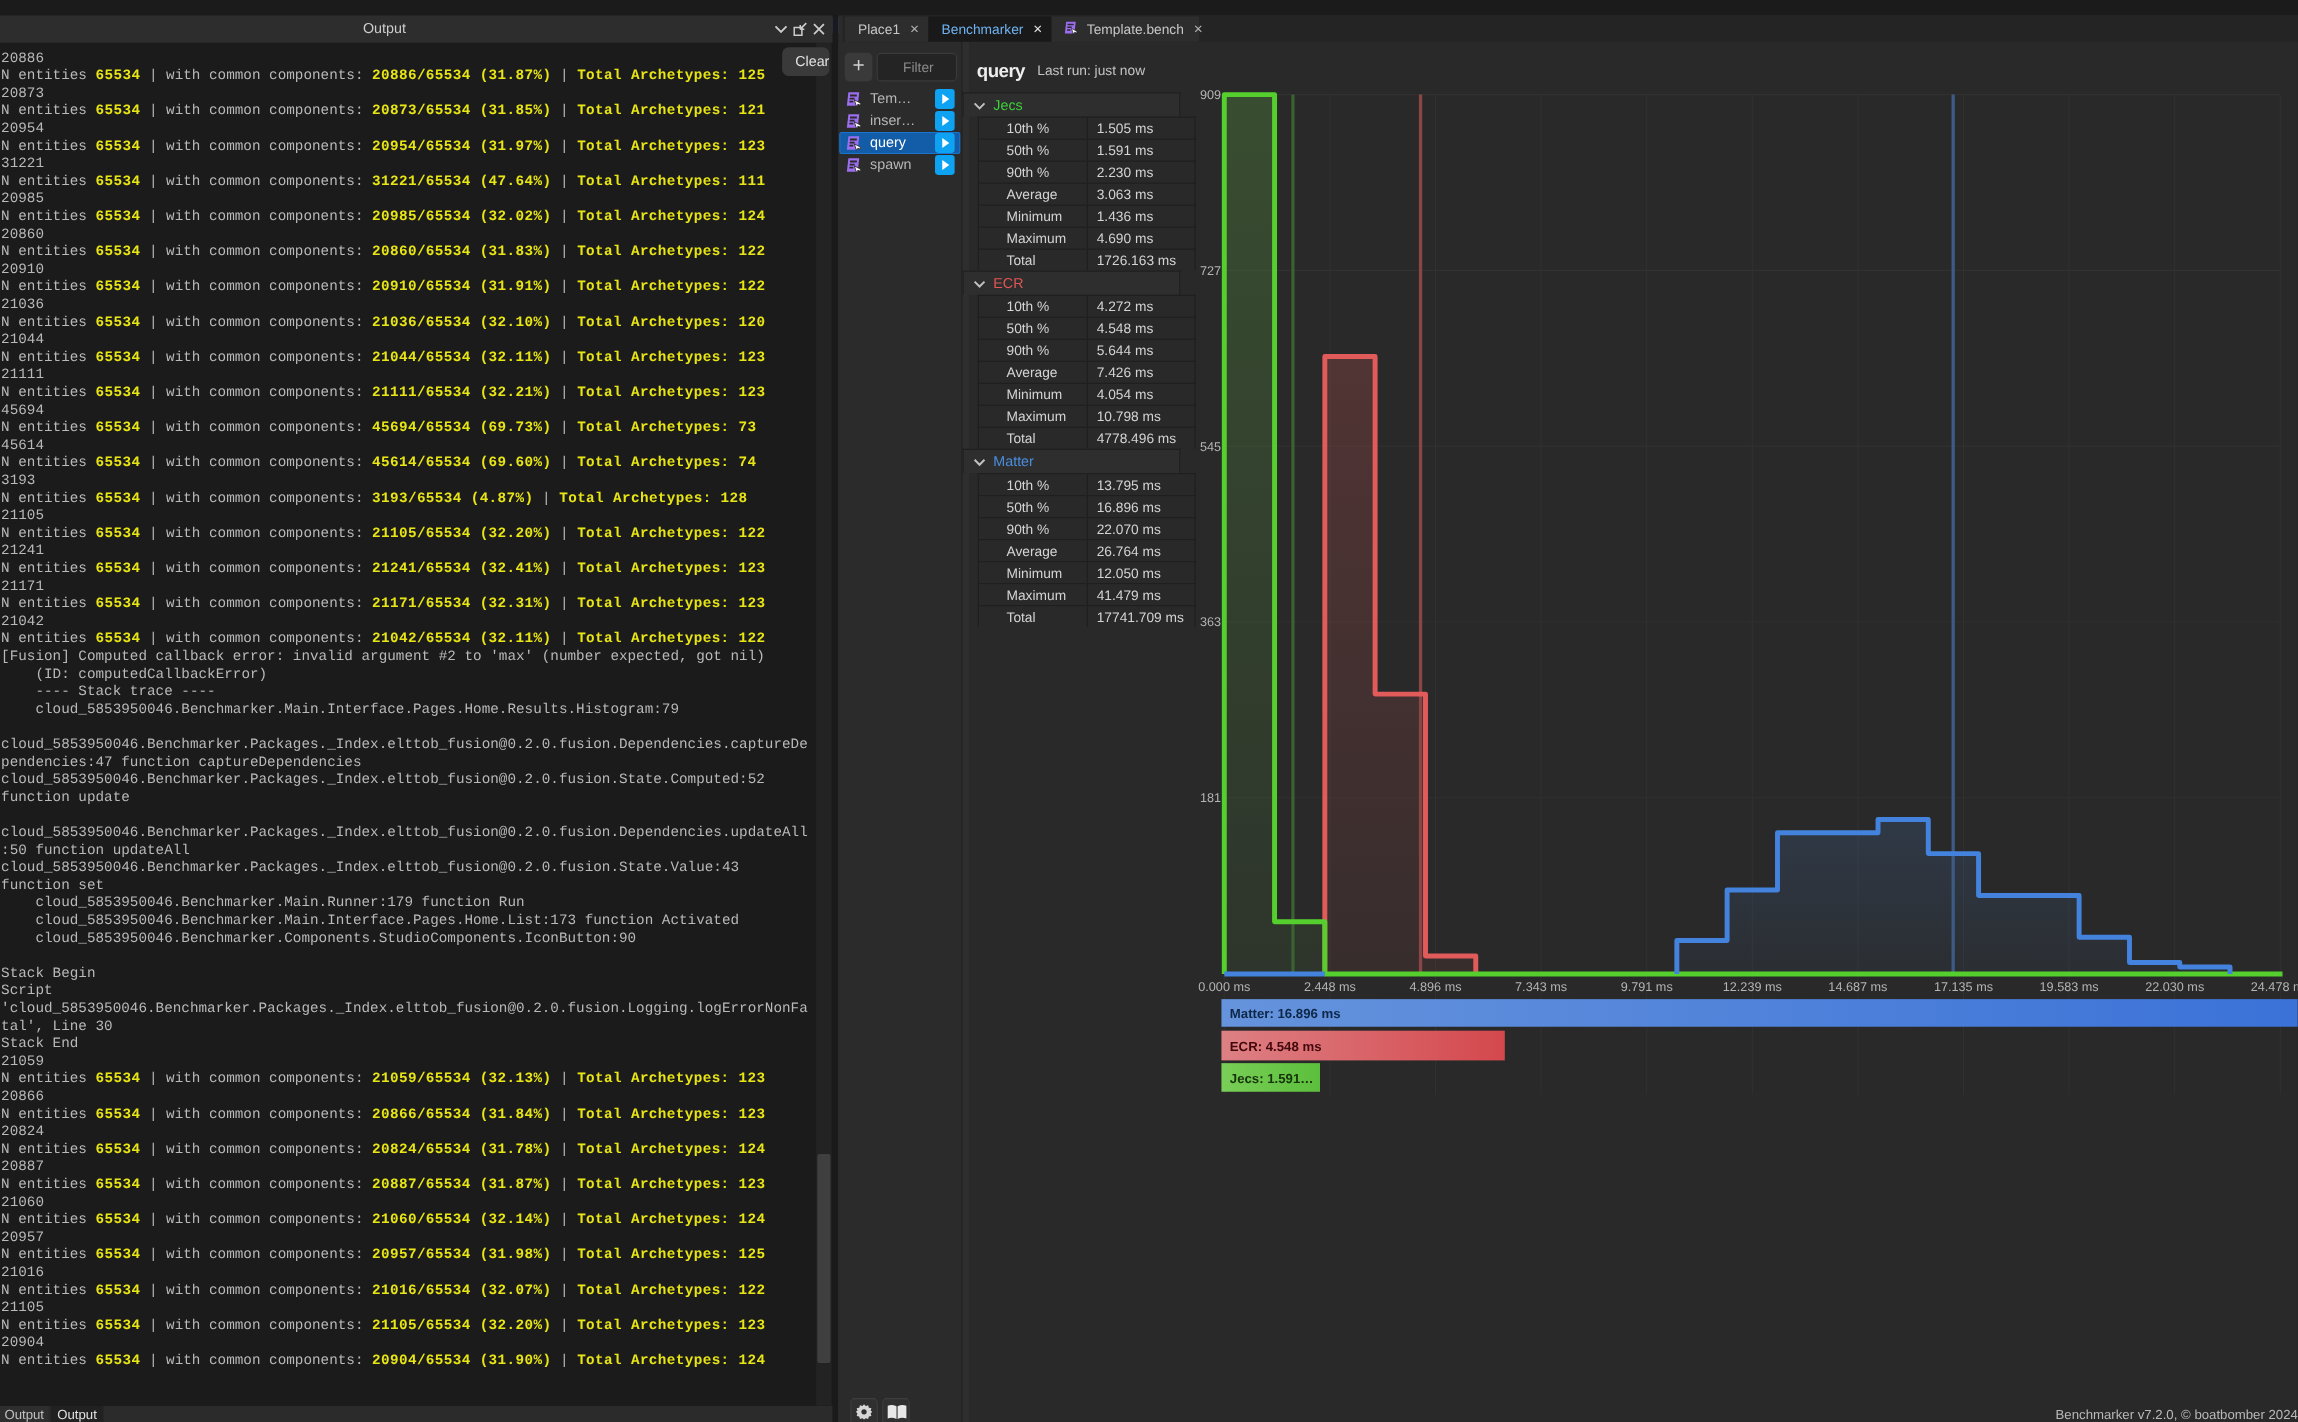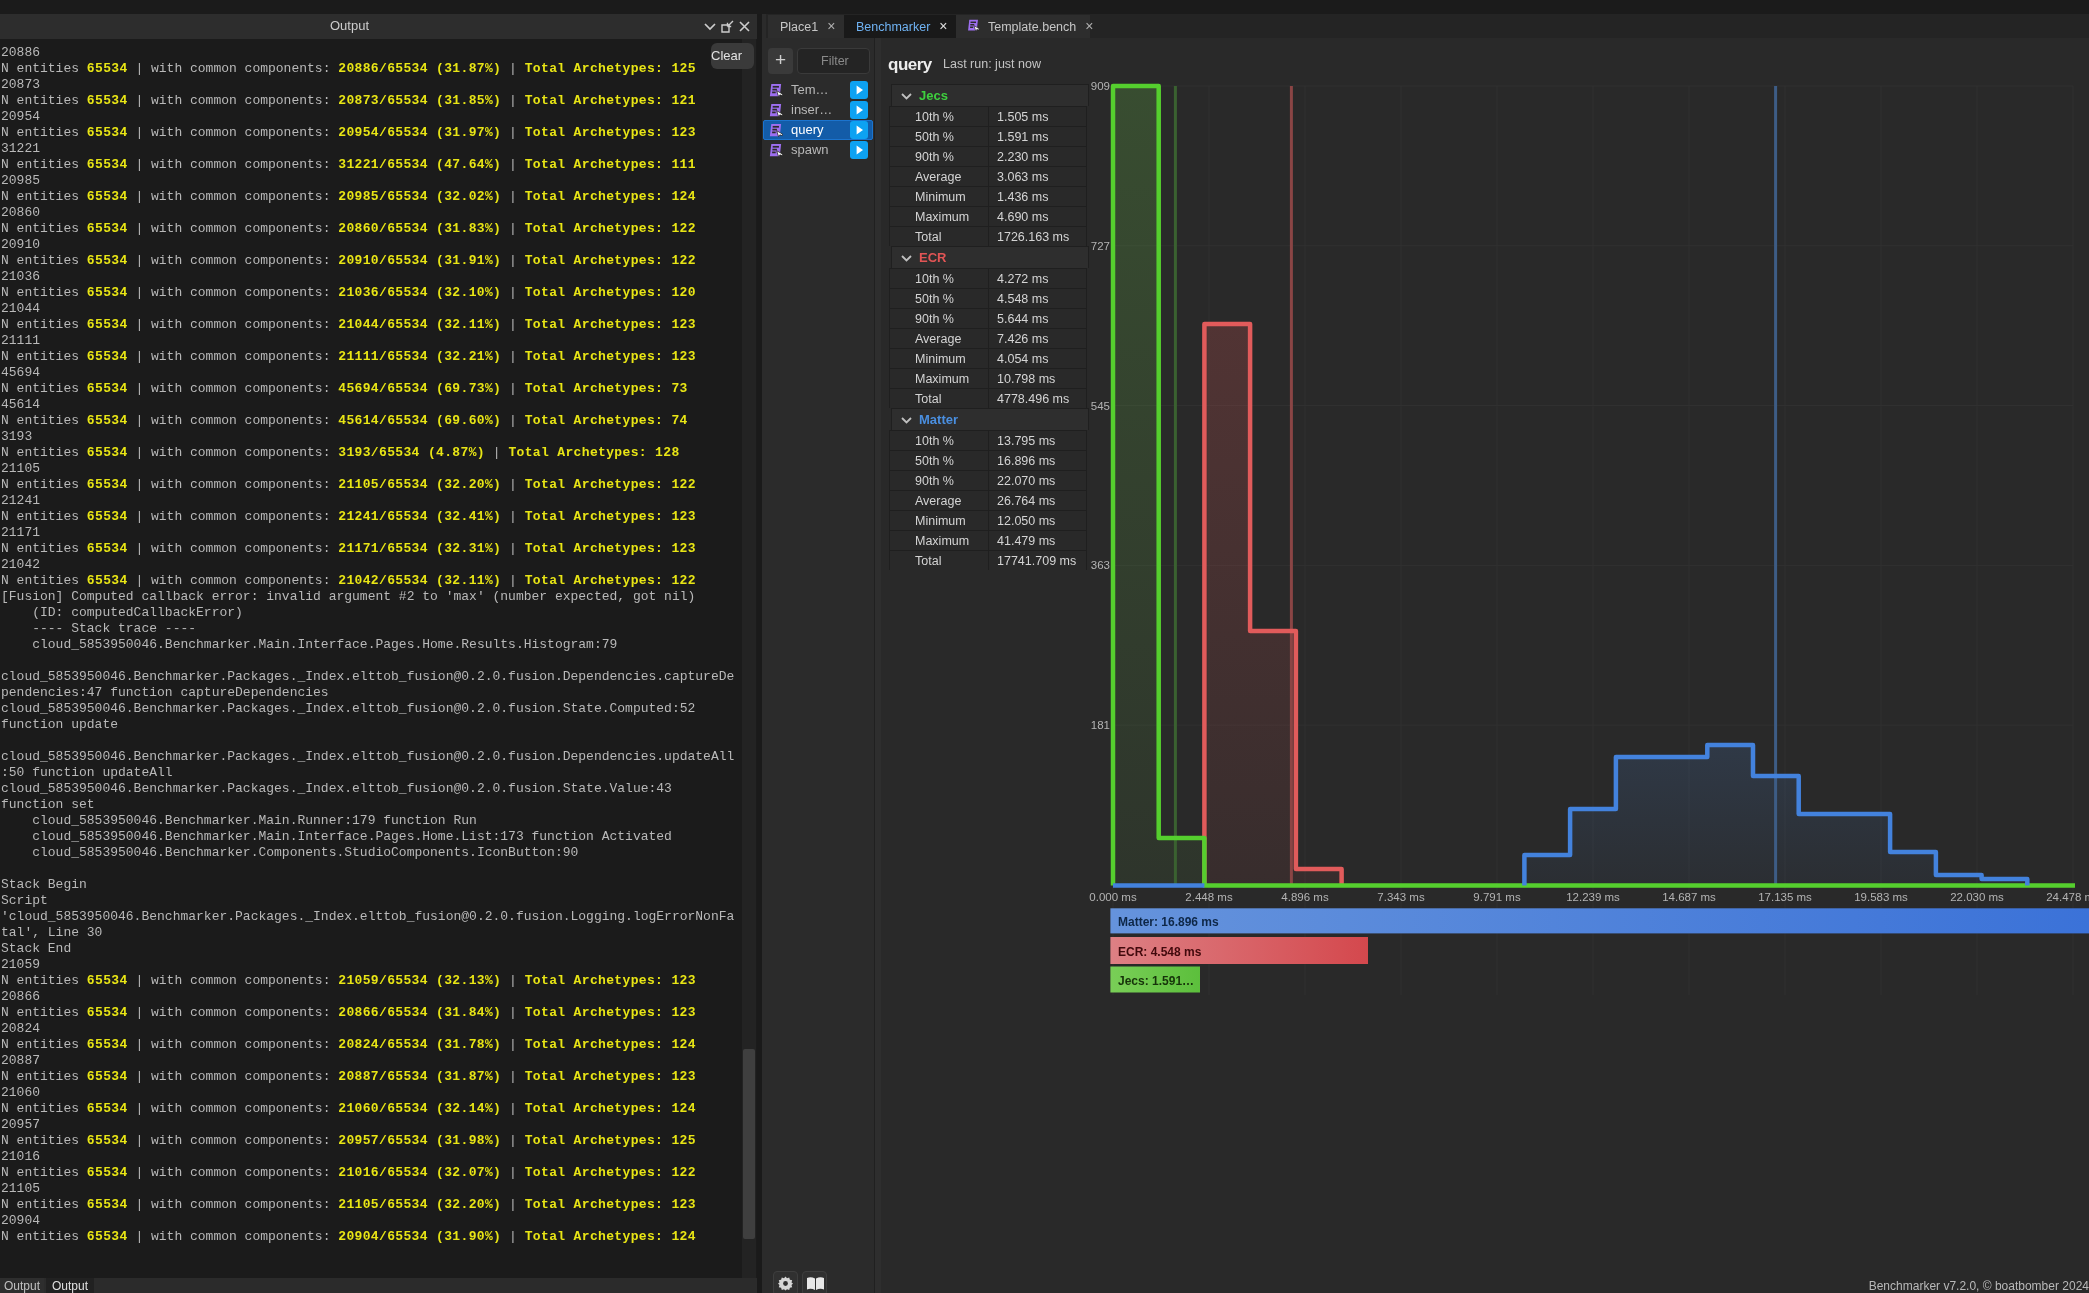--- a/index.html
+++ b/index.html
@@ -9,21 +9,21 @@
 #ribbon .mt{position:absolute;top:-4px;font-size:14px;color:#c9c9c9;letter-spacing:0.2px}
 
 #otitle{left:0;top:14px;width:757px;height:25px;background:#2d2d2d;overflow:hidden}
 #otitle .t{position:absolute;left:330px;top:4px;font-size:13px;color:#cccccc}
 #console{left:0;top:39px;width:757px;height:1239px;background:#1b1b1b;overflow:hidden}
 #con{position:absolute;left:1px;top:6px;font-family:"Liberation Mono",monospace;
   font-size:13px;line-height:16px;color:#b9b9b9;white-space:pre}
 #con b{color:#e8e515;font-weight:bold;letter-spacing:0.35px}
 .cl{height:16px;white-space:pre}
 #clear{position:absolute;left:711px;top:4px;width:43px;height:26px;background:#3a3a3a;
-  border-radius:6px;color:#e2e2e2;font-size:13px;text-align:left;line-height:25px}
+  border-radius:6px;color:#e2e2e2;font-size:13px;text-align:right;line-height:25px}
 #oscroll{position:absolute;right:1px;top:0;width:14px;height:1239px;background:#232323}
 #othumb{position:absolute;left:1px;top:1010px;width:12px;height:190px;background:#3f3f3f;border-radius:2px}
 #obar{left:0;top:1278px;width:757px;height:15px;background:#2b2b2b;overflow:hidden}
 .otab{position:absolute;top:0;height:15px;font-size:12px;color:#bdbdbd;padding-top:1px;text-align:center}
 
 #bench{left:762px;top:14px;width:1327px;height:1279px;background:#2b2b2b}
 #tabbar{position:absolute;left:4px;top:0;width:1327px;height:24px;background:#242424}
 .dtab{position:absolute;top:1px;height:23px;font-size:12.5px;color:#c6c6c6;line-height:22px}
 .dtab .x{color:#b0b0b0;margin-left:9px;font-size:14px}
 #listpane{position:absolute;left:0;top:24px;width:112px;height:1255px;background:#2b2b2b}
@@ -34,21 +34,21 @@
 .li{position:absolute;left:0;width:112px;height:20px}
 .li .sel{position:absolute;left:1px;top:0;width:110px;height:20px;background:#135ca8;
   border:1px solid #1b74ce;border-radius:2px}
 .lit{position:absolute;left:29px;top:2px;font-size:13px}
 .pb{position:absolute;left:88px;top:1px;width:18px;height:18px}
 #gear,#book{position:absolute;width:25px;height:25px;background:#303030;border:1px solid #3e3e3e;border-radius:4px}
 
 #results{position:absolute;left:113px;top:24px;width:1214px;height:1255px;background:#292929;overflow:hidden}
 #qtitle{position:absolute;left:13px;top:17px;font-size:17px;font-weight:bold;color:#ededed;letter-spacing:-0.5px}
 #lastrun{position:absolute;left:68px;top:19px;font-size:12.5px;color:#c4c4c4}
-.thdr{position:absolute;left:16px;width:198px;height:22px;background:#2e2e2e;font-weight:bold;
+.thdr{position:absolute;left:0;width:198px;height:22px;background:#2e2e2e;font-weight:normal;
   font-size:13px;line-height:22px;padding-left:9px;border:1px solid #1f1f1f;border-bottom:none}
 .trow{position:absolute;left:14px;width:198px;height:20px;background:#292929;font-size:12.5px;
   color:#d4d4d4;line-height:20px;border-left:1px solid #1f1f1f;border-right:1px solid #1f1f1f;
   border-top:1px solid #1f1f1f}
 .trow .tl{position:absolute;left:25px}
 .trow::after{content:"";position:absolute;left:98px;top:0;bottom:0;width:1px;background:#1f1f1f}
 .trow .tv{position:absolute;left:107px}
 .axt{font-size:11.5px;fill:#b4b4b4;font-family:"Liberation Sans",sans-serif}
 .bart{font-size:12px;font-weight:bold;font-family:"Liberation Sans",sans-serif}
 #chart{position:absolute;left:210px;top:42px}

